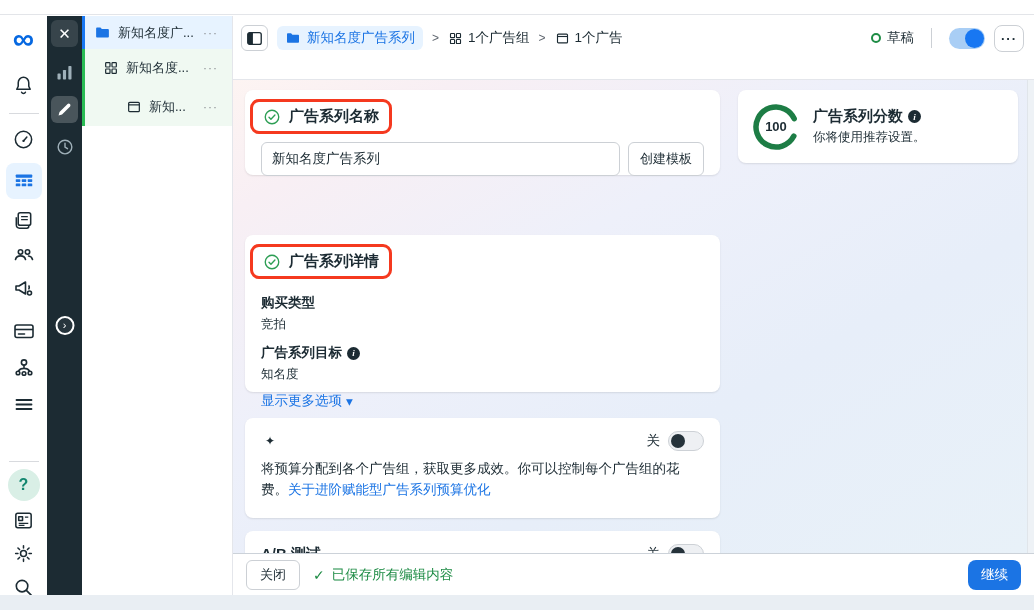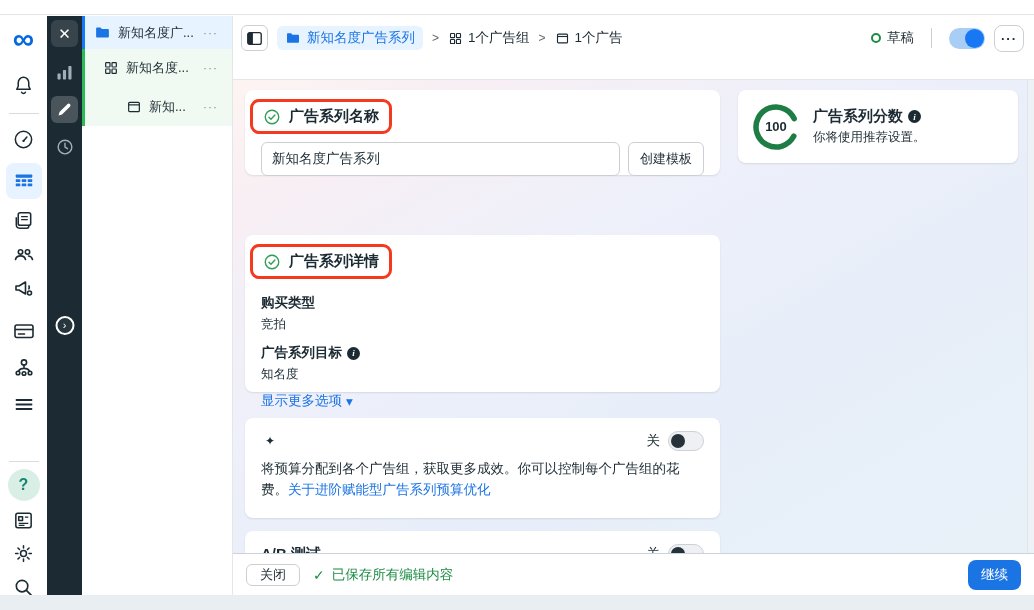--- a/index.html
+++ b/index.html
@@ -91,21 +91,21 @@
   .sparkle { font-size:12px; margin-left:4px; }
   .toggle-group { margin-left:auto; display:flex; align-items:center; gap:8px; font-size:13.5px; }
   .card-desc { margin-top:8px; font-size:13.5px; line-height:1.55; color:#1c2b33; }
 
   .ab-card { height:60px; margin-top:13px; }
 
   .main-footer { height:42px; background:#fff; border-top:1px solid #ccd2d9; flex:none; display:flex; align-items:center; padding:0 13px; }
   .saved-note { display:flex; align-items:center; gap:7px; color:#1e8c45; margin-left:13px; font-size:13.5px; }
   .saved-check { font-weight:bold; font-size:14px; }
   .btn-primary { height:30px; padding:0 13px; background:#1b74e4; border:none; border-radius:8px; color:#fff; font-size:13.5px; font-weight:500; cursor:pointer; font-family:inherit; margin-left:auto; }
-  .btn-close { height:22px; padding:0 13px; }
+  .btn-close { height:30px; padding:0 13px; }
 
   .score-card { position:absolute; left:505px; top:10px; width:280px; height:73px; background:#fff; border-radius:8px; box-shadow:0 1px 2px rgba(0,0,0,.1); display:flex; align-items:center; gap:13px; padding:0 14px; }
   .gauge-wrap { position:relative; width:48px; height:48px; flex:none; }
   .gauge-num { position:absolute; inset:0; display:flex; align-items:center; justify-content:center; font-size:13px; font-weight:bold; }
   .score-title { display:flex; align-items:center; gap:5px; font-size:15px; font-weight:bold; }
   .score-sub { font-size:12.5px; margin-top:3px; }
   .info-dot { width:13px; height:13px; border-radius:50%; background:#1c2b33; color:#fff; font-size:9px; font-weight:bold; display:inline-flex; align-items:center; justify-content:center; font-family:"Liberation Serif",serif; font-style:italic; }
 </style>
 </head>
 <body>

